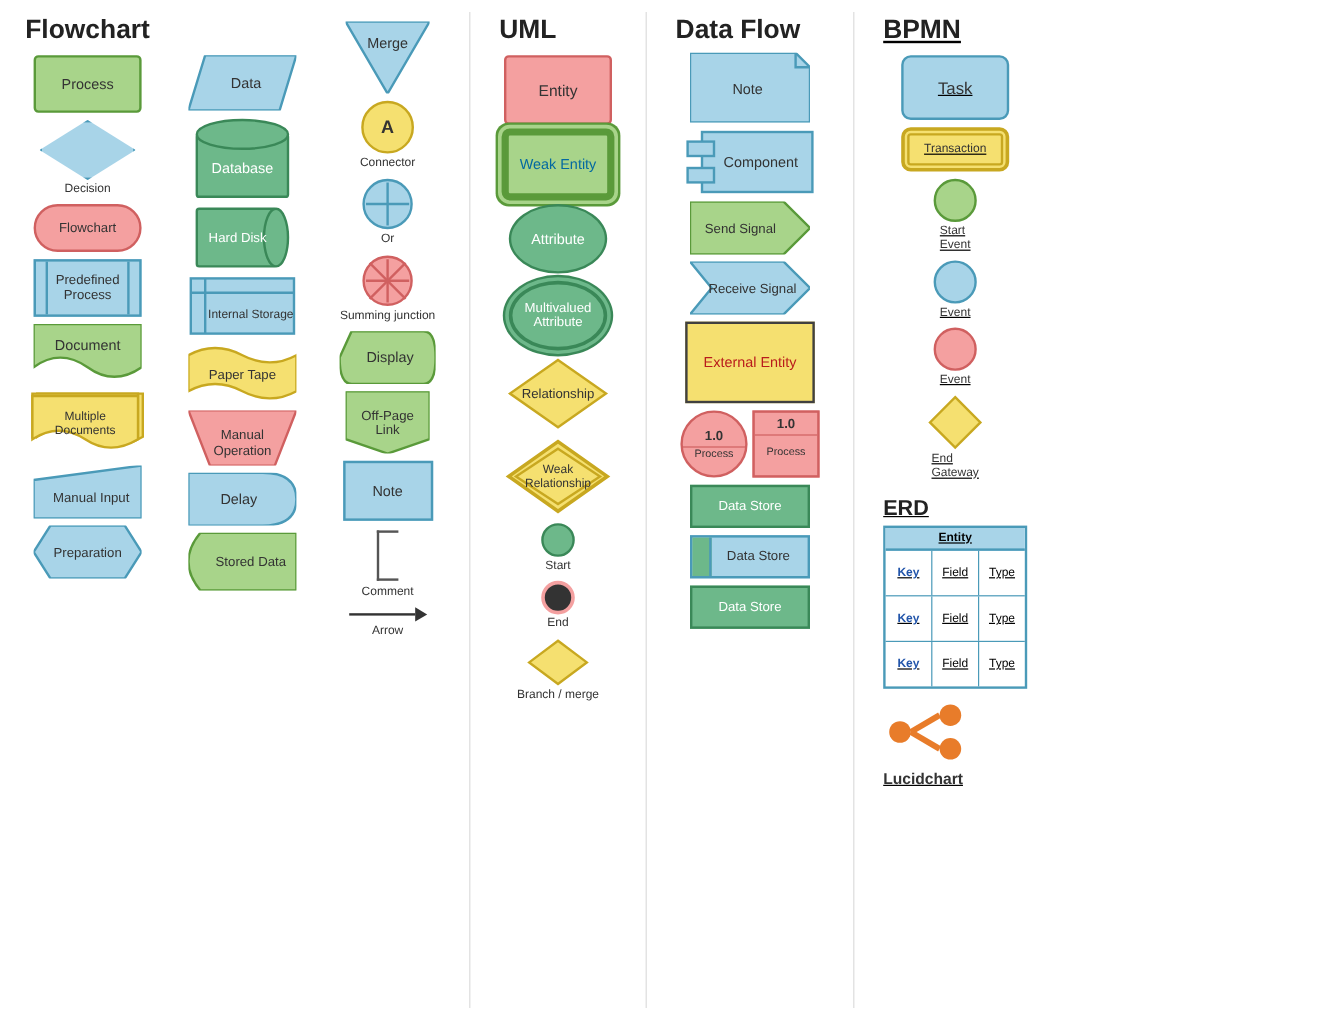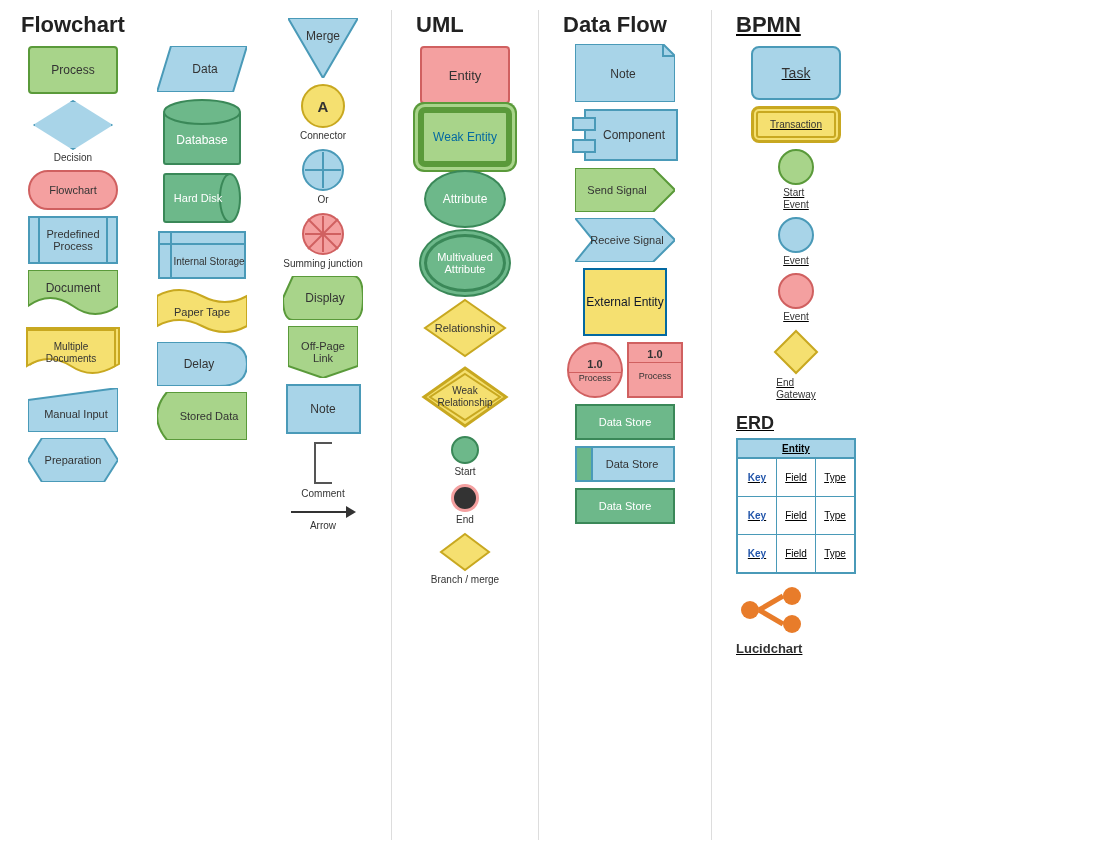--- a/index.html
+++ b/index.html
@@ -256,20 +256,27 @@
           </svg>
         </div>
 
         <div class="shape-wrap">
           <svg viewBox="0 0 90 50" width="90" height="50">
             <path d="M0,10 Q22,-2 45,10 Q68,22 90,10 L90,40 Q68,52 45,40 Q22,28 0,40 Z" fill="#f5e070" stroke="#c8a820" stroke-width="2"></path>
             <text x="45" y="30" text-anchor="middle" font-size="11" fill="#333">Paper Tape</text>
           </svg>
         </div>
 
+        <div class="shape-wrap">
+          <svg viewBox="0 0 90 46" width="90" height="46">
+            <polygon points="0,0 90,0 72,46 18,46" fill="#f4a0a0" stroke="#d06060" stroke-width="2"></polygon>
+            <text x="45" y="24" text-anchor="middle" font-size="11" fill="#333">Manual</text>
+            <text x="45" y="37" text-anchor="middle" font-size="11" fill="#333">Operation</text>
+          </svg>
+        </div>
 
         <div class="shape-wrap">
           <svg viewBox="0 0 90 44" width="90" height="44">
             <path d="M0,0 L62,0 Q90,0 90,22 Q90,44 62,44 L0,44 Z" fill="#a8d4e8" stroke="#4a9ab8" stroke-width="2"></path>
             <text x="42" y="26" text-anchor="middle" font-size="12" fill="#333">Delay</text>
           </svg>
         </div>
 
         <div class="shape-wrap">
           <svg viewBox="0 0 90 48" width="90" height="48">
@@ -439,21 +446,21 @@
         </div>
 
         <div class="shape-wrap">
           <svg viewBox="0 0 100 44" width="100" height="44">
             <polygon points="0,0 78,0 100,22 78,44 0,44 18,22" fill="#a8d4e8" stroke="#4a9ab8" stroke-width="2"></polygon>
             <text x="52" y="26" text-anchor="middle" font-size="11" fill="#333">Receive Signal</text>
           </svg>
         </div>
 
         <div class="shape-wrap">
-          <div style="width:84px;height:68px;background:#f5e070;border:2px solid #0369a1;display:flex;align-items:center;justify-content:center;font-size:12px;color:#0f172a;text-align:center;">External Entity</div>
+          <div style="width:108px;height:68px;background:#f5e070;border:2px solid #404040;display:flex;align-items:center;justify-content:center;font-size:12px;color:#b91c1c;text-align:center;">External Entity</div>
         </div>
 
         <div class="shapes-row">
           <div class="shape-wrap">
             <div style="width:56px;height:56px;background:#f4a0a0;border:2px solid #d06060;border-radius:50%;display:flex;flex-direction:column;align-items:center;justify-content:center;font-size:9px;color:#333;">
               <span style="font-size:11px;font-weight:bold;border-bottom:1px solid #d06060;width:100%;text-align:center;padding-bottom:2px;">1.0</span>
               <span>Process</span>
             </div>
           </div>
           <div class="shape-wrap">

